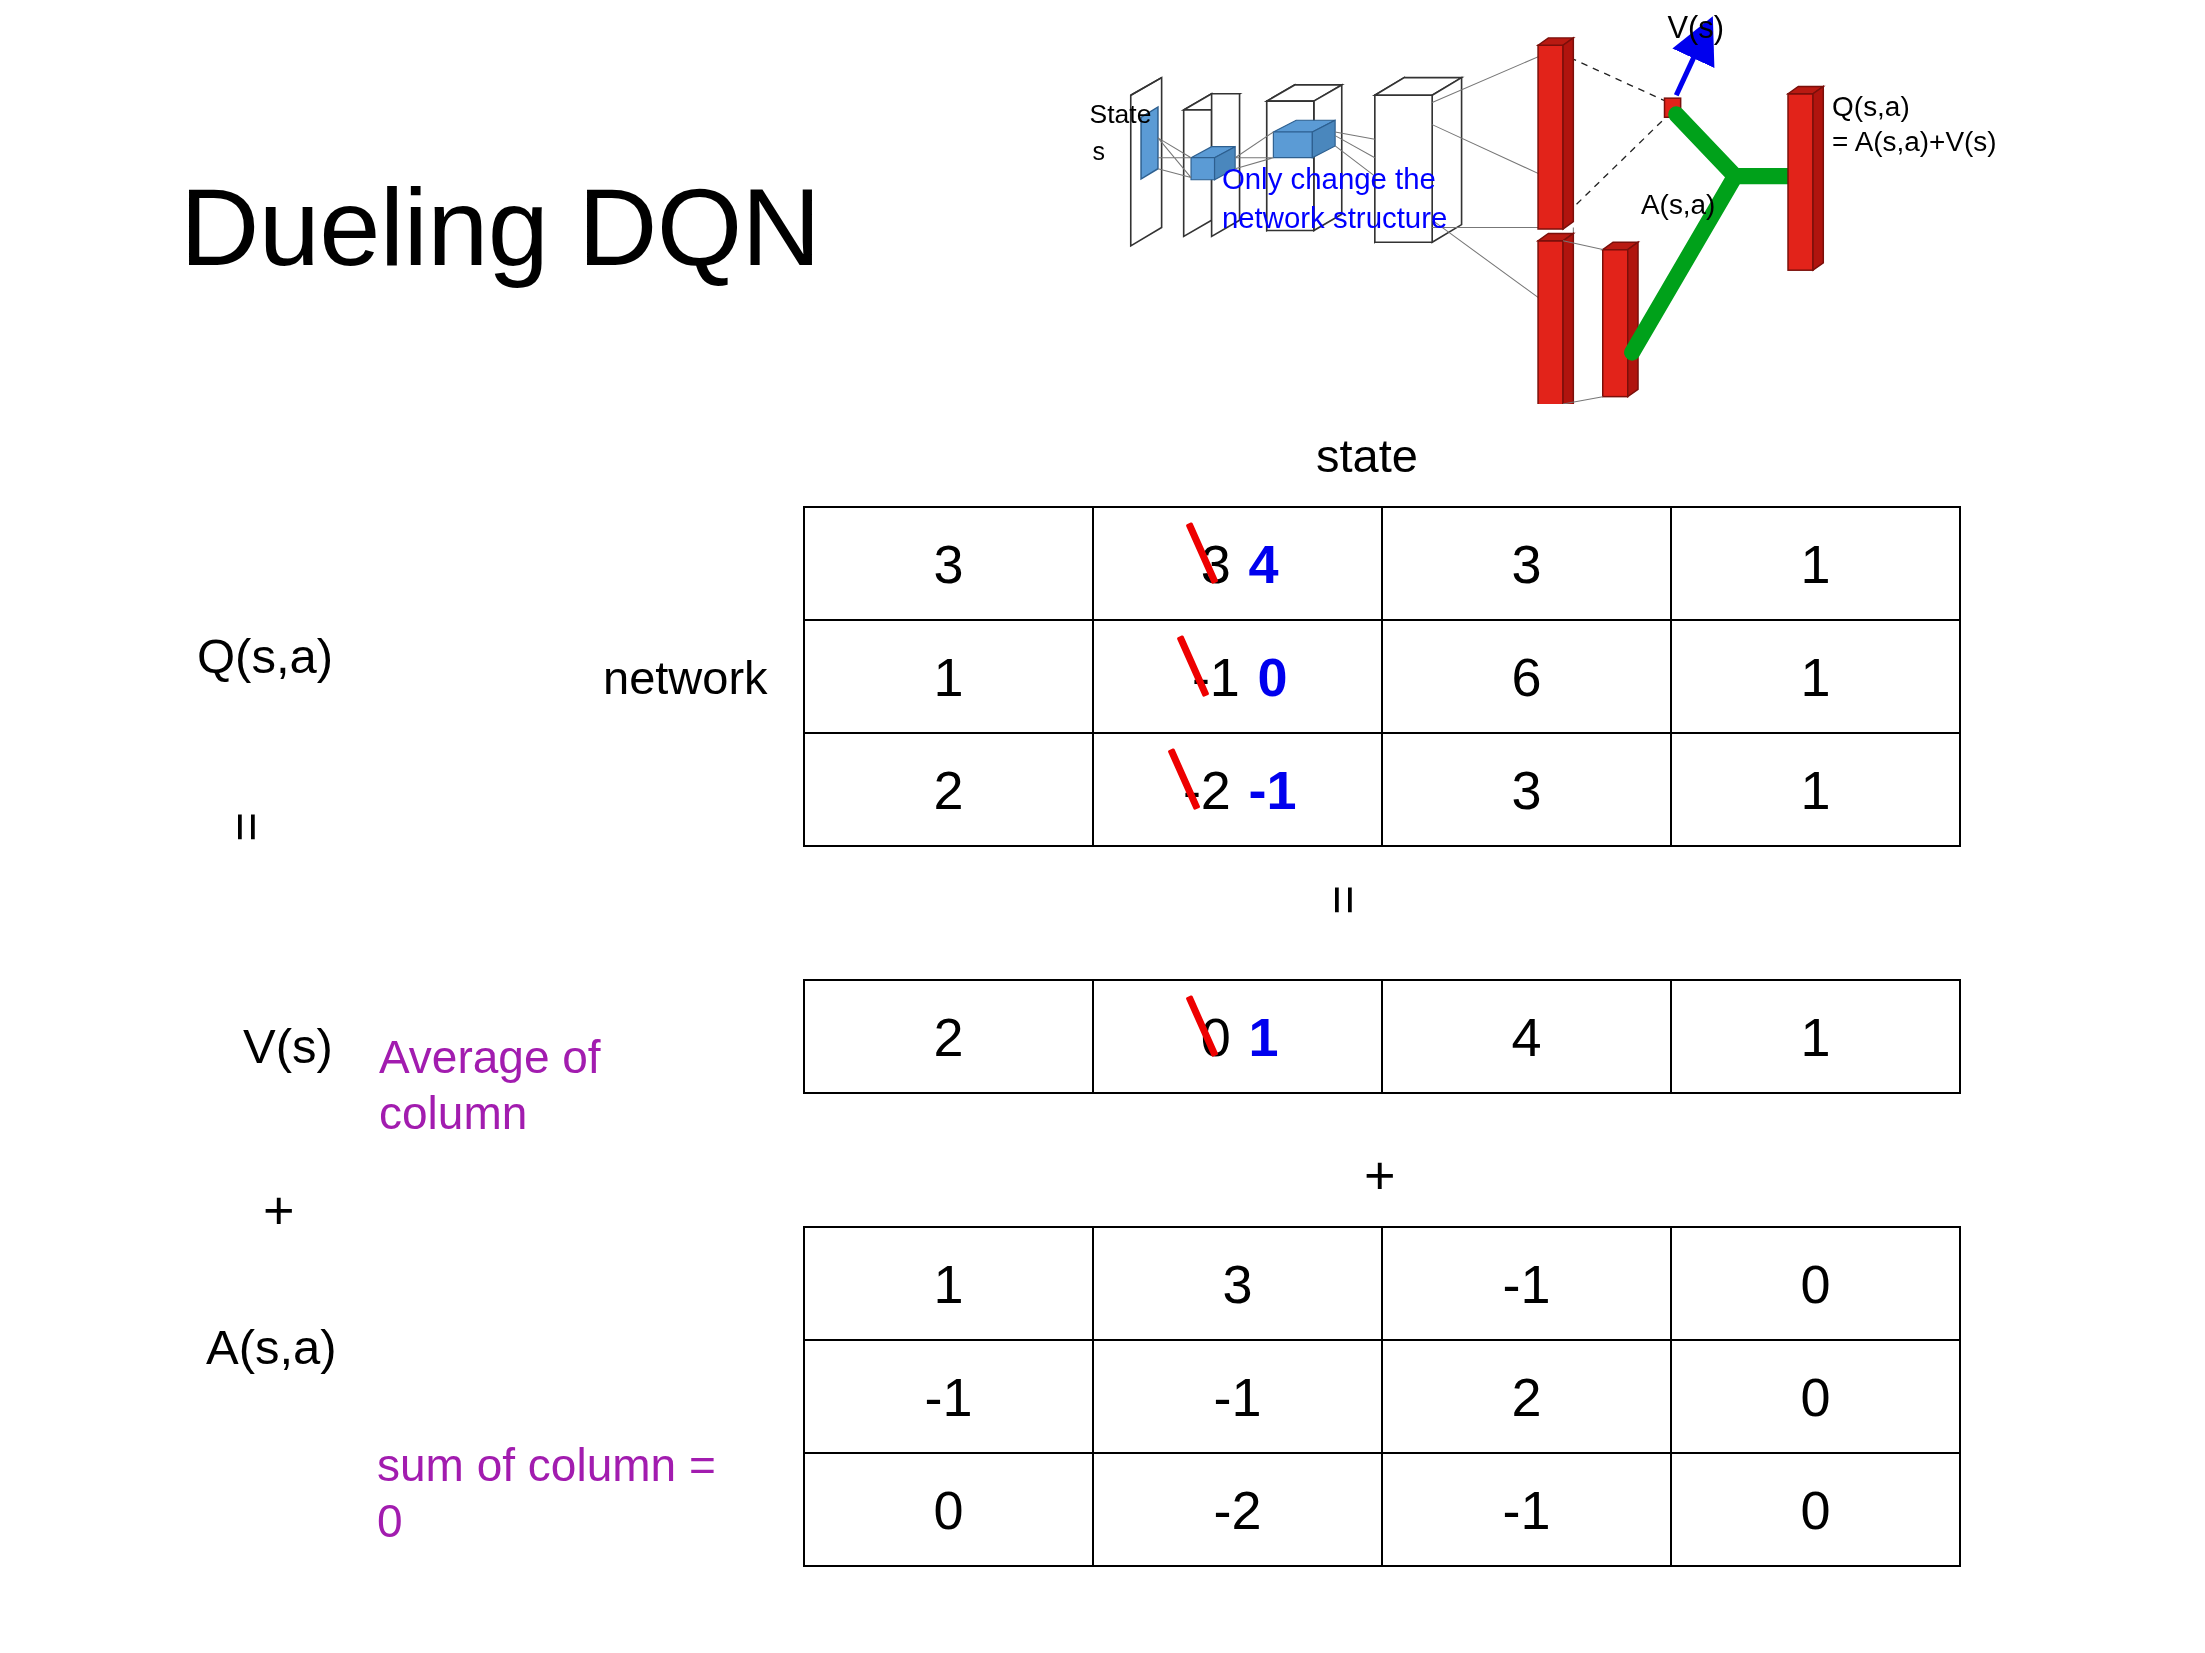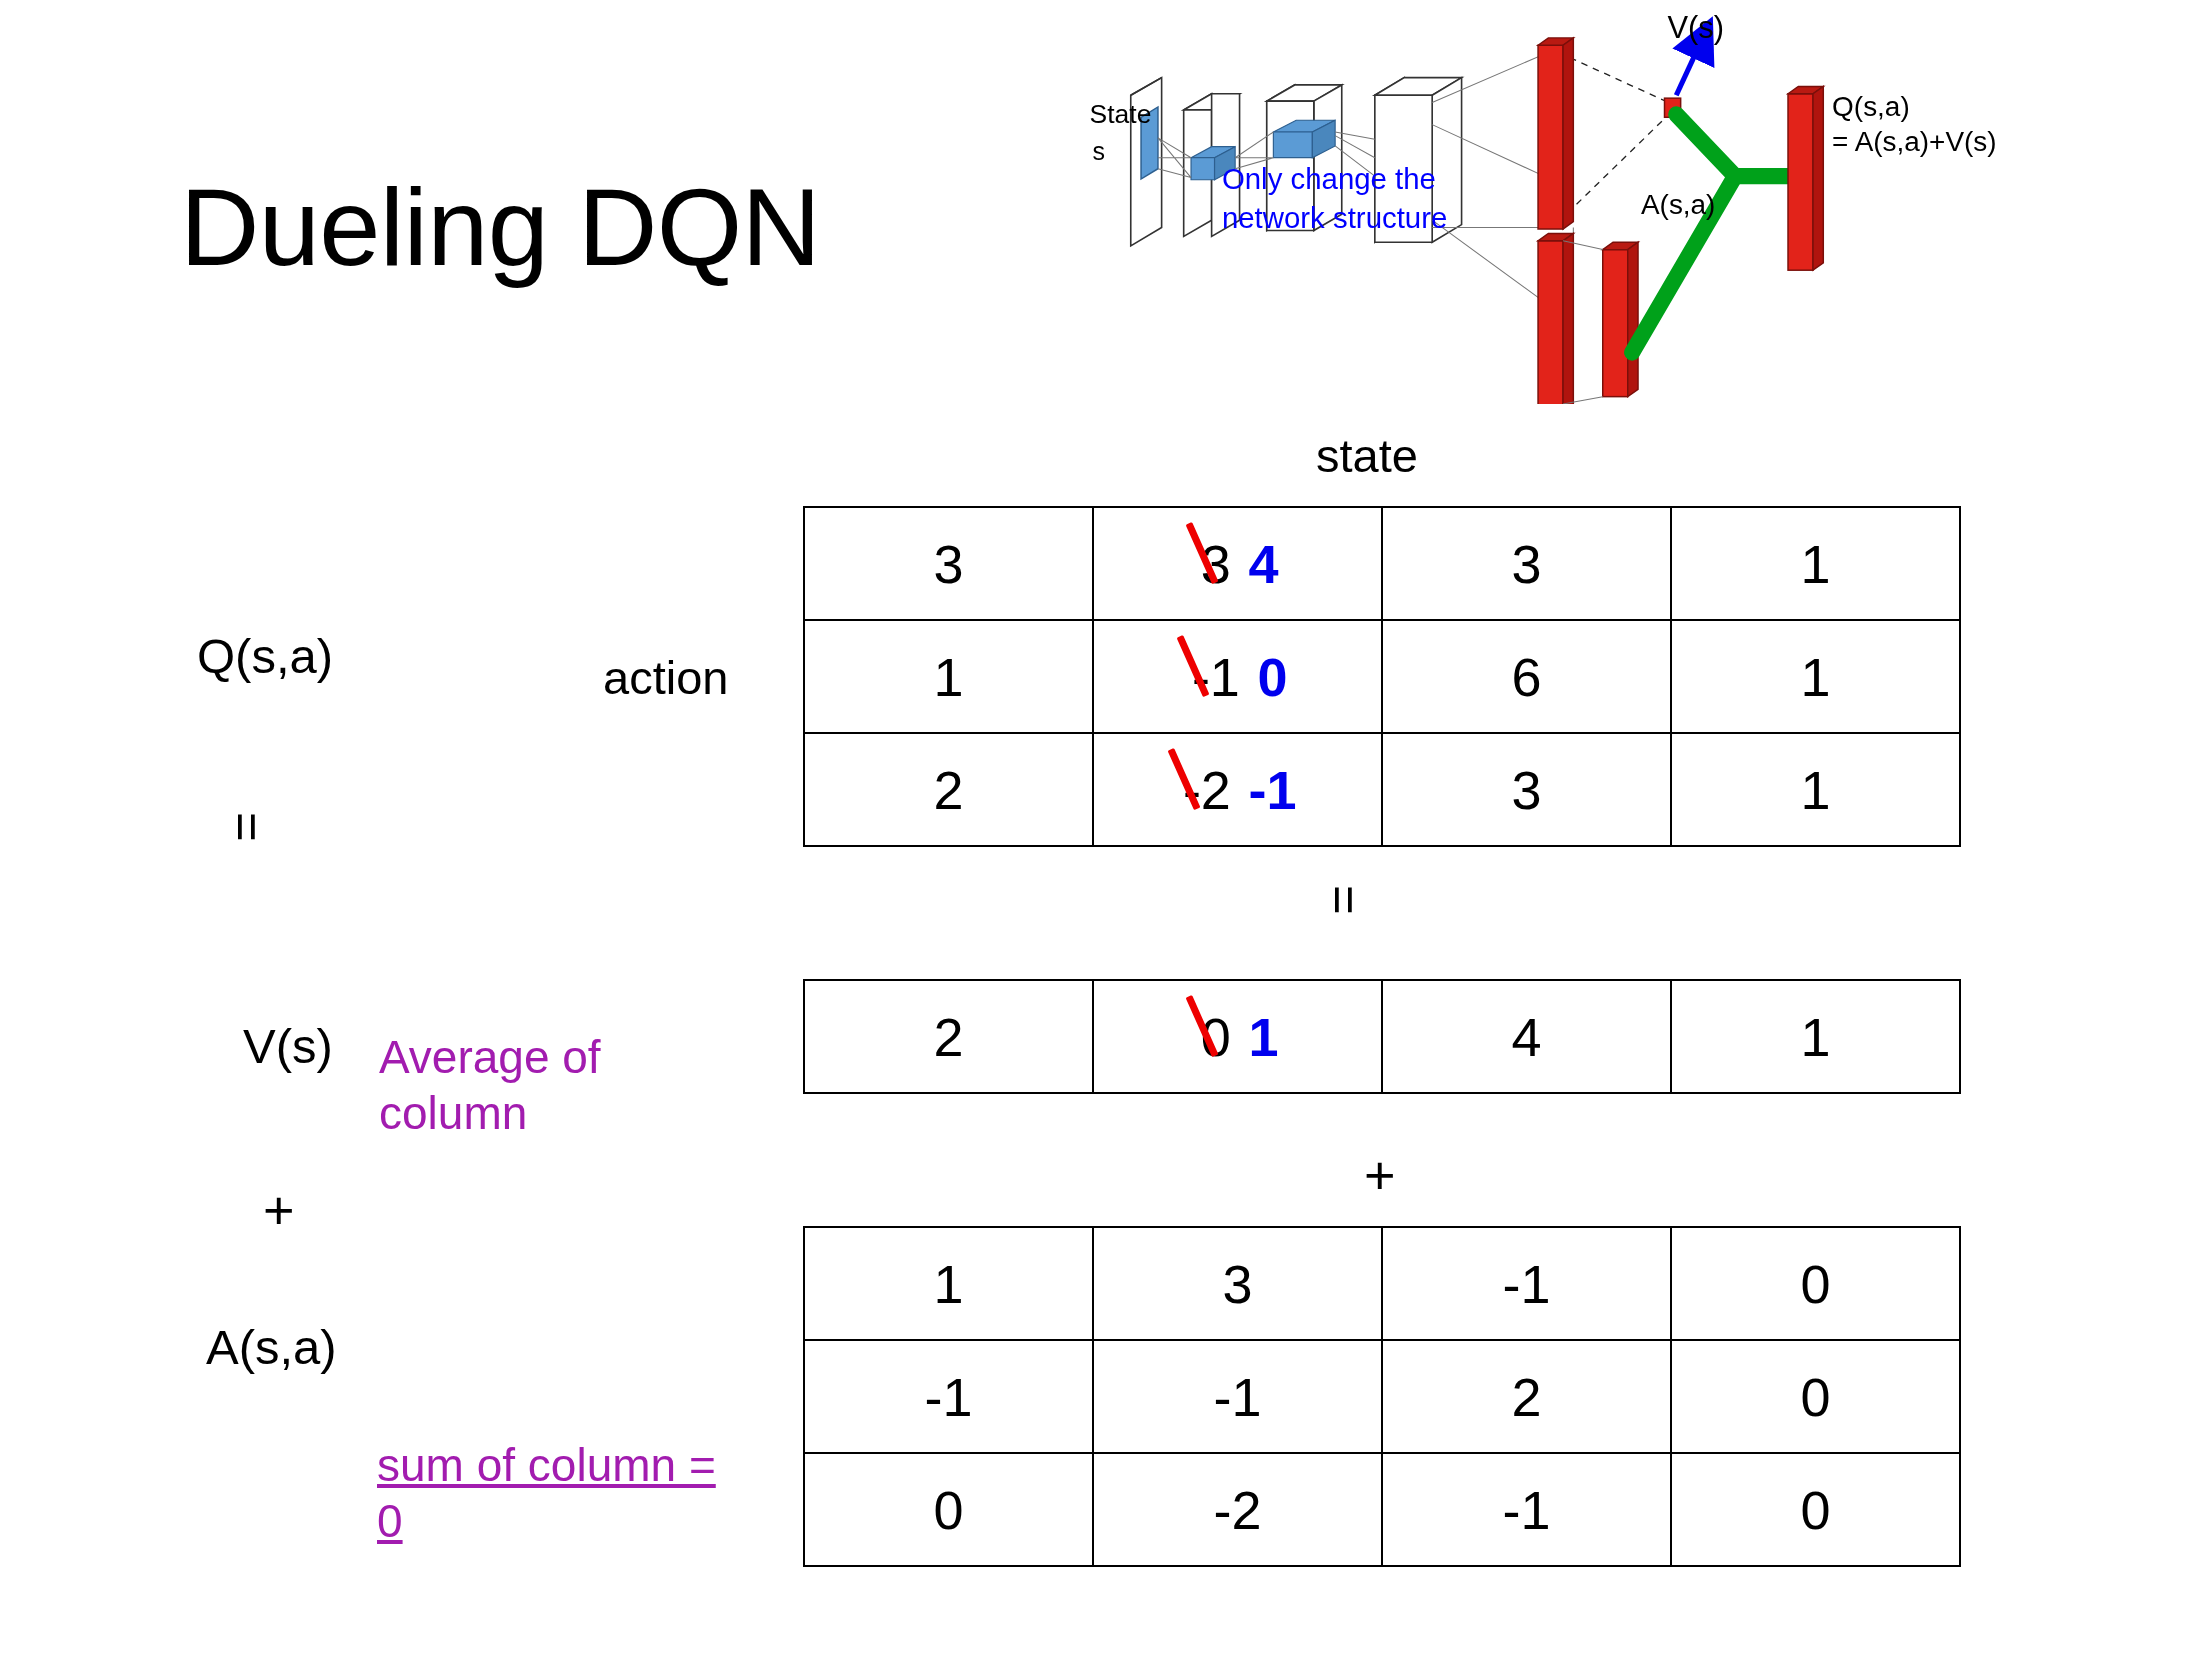--- a/index.html
+++ b/index.html
@@ -27,21 +27,21 @@
 
   #state-label{ left:1316px; top:432px; font-size:47px; }
 
   #q-label{ left:197px; top:632px; }
   #action-label{ left:603px; top:654px; font-size:47px; }
   #eq-left-1{ left:272px; top:812px; transform:rotate(90deg); transform-origin:left top;}
   #v-label{ left:243px; top:1022px; }
   #avg-note{ left:379px; top:1029px; width:345px; }
   #plus-left{ left:263px; top:1183px; }
   #a-label{ left:206px; top:1323px; }
-  #sum-note{ left:377px; top:1437px; width:353px;text-decoration:underline; }
+  #sum-note{ left:377px; top:1437px; width:353px; }
 
   #eq-mid{ left:1369px; top:885px; transform:rotate(90deg); transform-origin:left top;}
   #plus-mid{ left:1364px; top:1148px; }
 
   
   .grid{ position:absolute; border-collapse:collapse; table-layout:fixed; }
   .grid td{
     border:2.2px solid #000;
     width:287px; height:111px;
     text-align:center; vertical-align:middle;
@@ -159,21 +159,21 @@
     <text x="6" y="208" font-family="Liberation Sans, sans-serif" font-size="34" fill="#000">s</text>
     <text x="182" y="248" font-family="Liberation Sans, sans-serif" font-size="40" fill="#0000ff">Only change the</text>
     <text x="182" y="300" font-family="Liberation Sans, sans-serif" font-size="40" fill="#0000ff">network structure</text>
   </svg>
 </div>
 
 <div class="abs lbl" id="state-label">state</div>
 
 <div class="abs lbl" id="q-label">Q(s,a)</div>
 
-<div class="abs lbl" id="action-label">action</div>
+<div class="abs lbl" id="action-label">network</div>
 
 <div class="abs op op-eq" id="eq-left-1">=</div>
 
 <div class="abs lbl" id="v-label">V(s)</div>
 
 <div class="abs lbl-blue" id="avg-note">Average of column</div>
 
 <div class="abs op" id="plus-left">+</div>
 
 <div class="abs lbl" id="a-label">A(s,a)</div>

